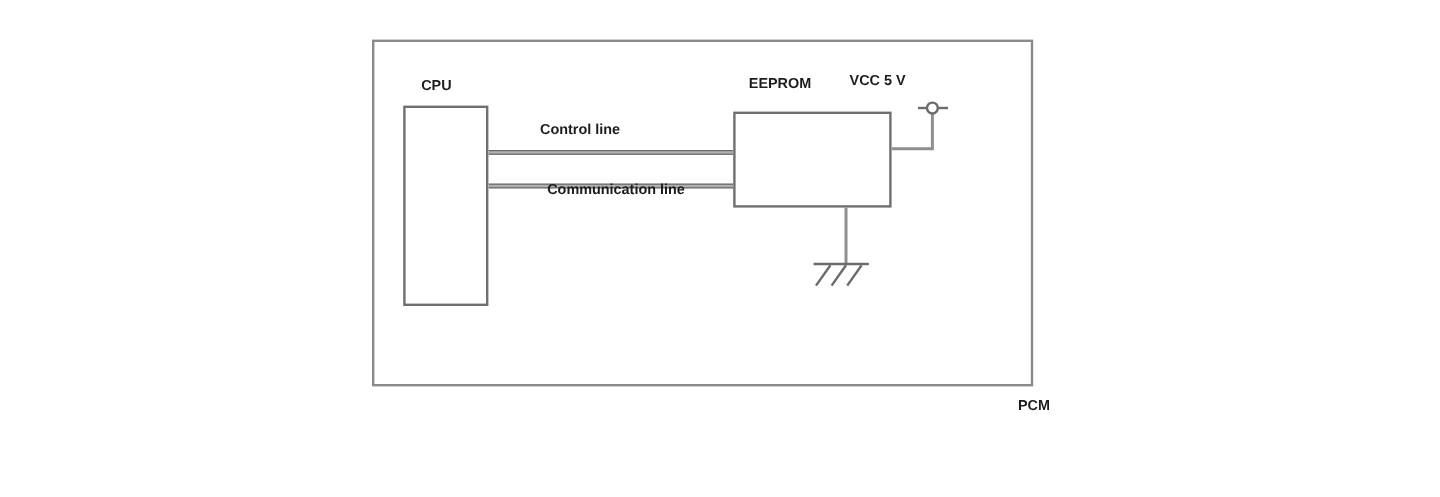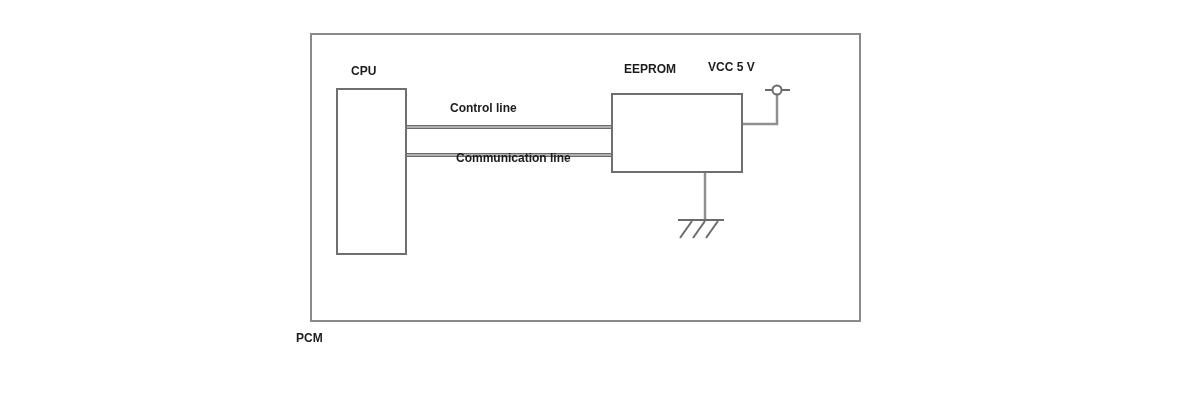--- a/index.html
+++ b/index.html
@@ -31,22 +31,22 @@
   }
   .box{
     position:absolute;
     background:var(--background);
   }
   .pcm-box{
     left:310px;top:33px;width:551px;height:289px;
     border:2px solid var(--outer-border);
   }
   .pcm-label{
-    left:296px;top:328px;width:551px;
-    text-align:left;
+    left:324px;top:328px;width:551px;
+    text-align:right;
   }
   .cpu-box{
     left:336px;top:88px;width:71px;height:167px;
     border:2px solid var(--component-border);
   }
   .cpu-label{left:351px;top:61px;}
   .eeprom-box{
     left:611px;top:93px;width:132px;height:80px;
     border:2px solid var(--component-border);
   }

